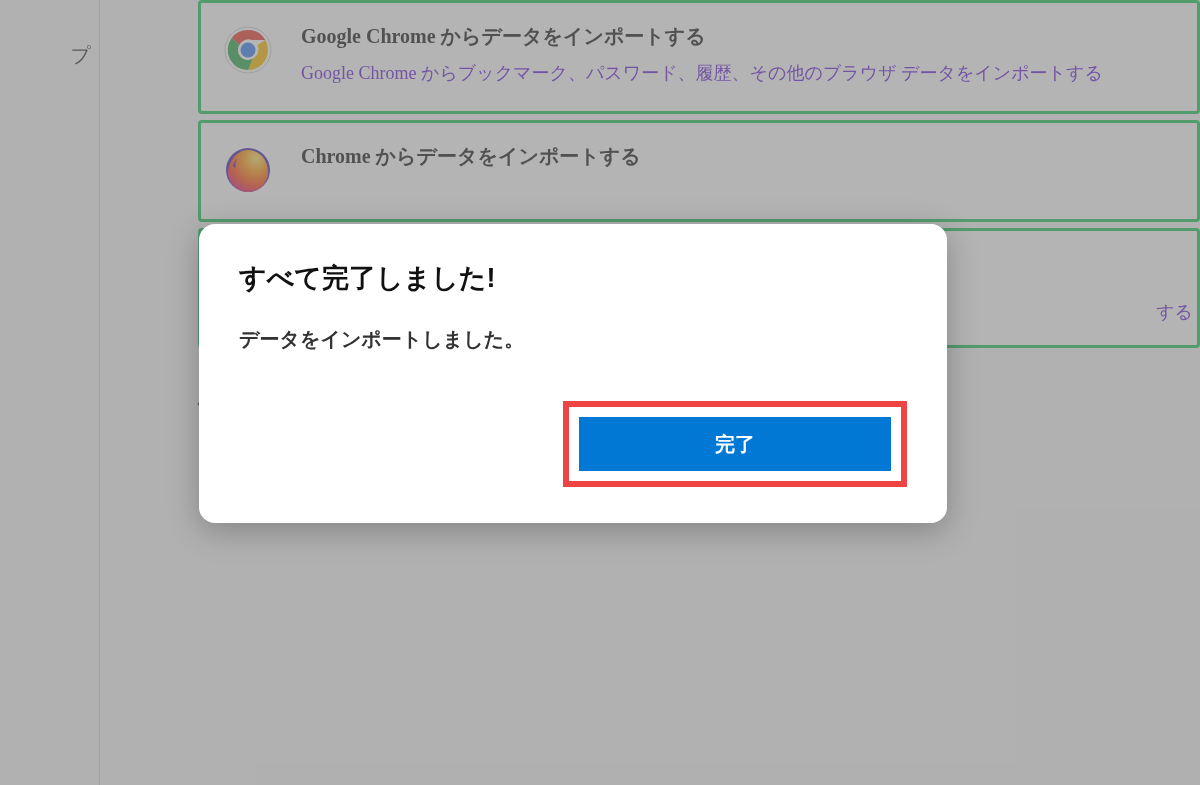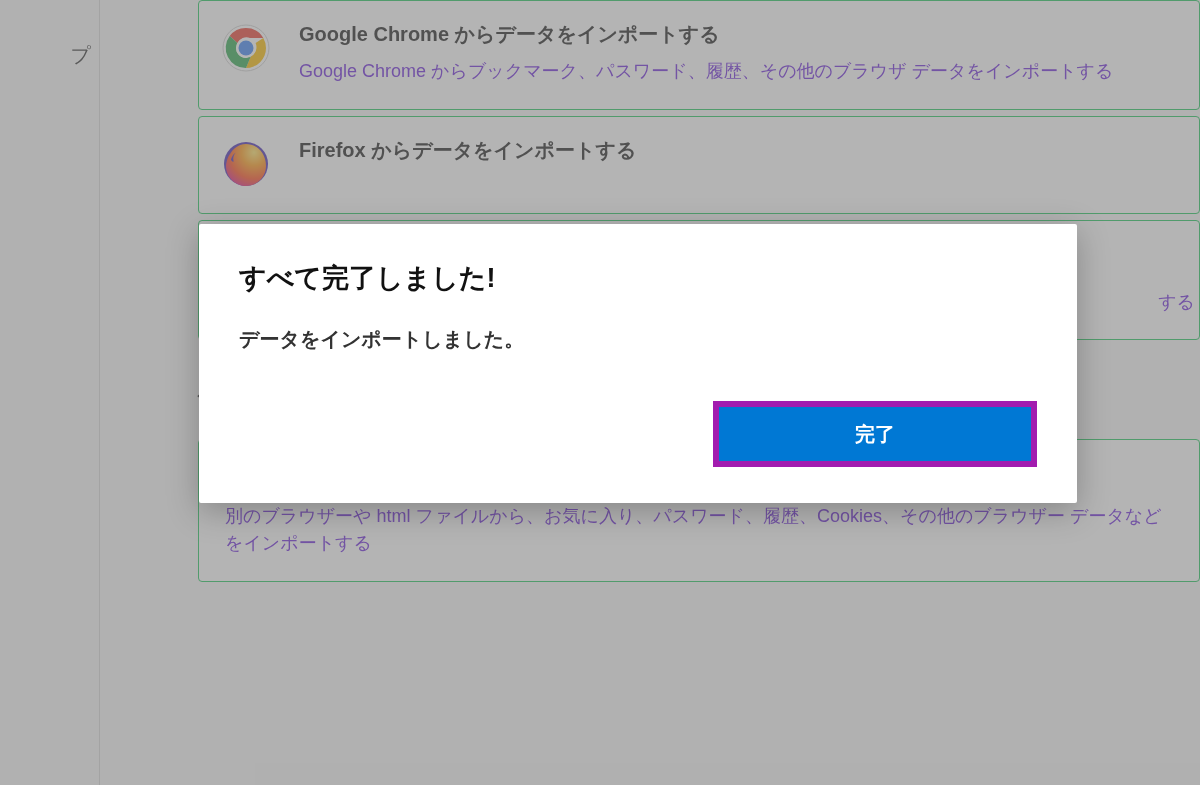--- a/index.html
+++ b/index.html
@@ -32,24 +32,25 @@
     top: 42px;
     right: 8px;
     font-size: 20px;
     color: #333;
   }
   .content-col {
     flex: 1;
     padding: 0 0 0 98px;
   }
   .card {
-    border: 1px solid #22c55e;
+    border: 3px solid #22c55e;
     border-radius: 4px;
     margin-bottom: 6px;
     background: #fdfdfd;
+    font-family: Liberation Serif, serif;
   }
   .card-row {
     display: flex;
     align-items: flex-start;
     padding: 20px 22px 24px 22px;
   }
   .card-icon {
     width: 50px;
     height: 50px;
     flex-shrink: 0;
@@ -87,45 +88,45 @@
   }
   .modal-overlay {
     position: absolute;
     inset: 0;
     background: rgba(120,120,120,0.55);
   }
   .modal {
     position: absolute;
     left: 199px;
     top: 224px;
-    width: 878px;
+    width: 748px;
     background: #ffffff;
-    border-radius: 2px;
+    border-radius: 16px;
     box-shadow: 0 8px 32px rgba(0,0,0,0.25);
     padding: 36px 40px 36px 40px;
   }
   .modal-title {
     font-size: 27px;
     font-weight: 700;
     color: #111;
     margin-bottom: 30px;
   }
   .modal-body {
     font-size: 20px;
     color: #333;
     margin-bottom: 48px;
     font-weight: bold;
   }
   .modal-footer {
     display: flex;
     justify-content: flex-end;
   }
   .done-btn-wrap {
-    border: 6px solid #a21caf;
-    padding: 0;
+    border: 6px solid #ef4444;
+    padding: 10px;
   }
   .done-btn {
     background: #0078d4;
     color: #ffffff;
     font-size: 20px;
     font-weight: 600;
     border: none;
     width: 312px;
     height: 54px;
     cursor: pointer;
@@ -177,37 +178,33 @@
               <radialGradient id="fxg" cx="70%" cy="20%" r="90%">
                 <stop offset="0%" stop-color="#ffe36b"></stop>
                 <stop offset="35%" stop-color="#ff9b1a"></stop>
                 <stop offset="70%" stop-color="#ff4f1f"></stop>
                 <stop offset="100%" stop-color="#d91e8b"></stop>
               </radialGradient>
             </defs>
           </svg>
         </div>
         <div class="card-texts">
-          <div class="card-title">Firefox からデータをインポートする</div>
+          <div class="card-title">Chrome からデータをインポートする</div>
         </div>
       </div>
     </div>
 
     <div class="card" style="height:120px;">
       <div class="card-row" style="justify-content:flex-end; padding-right:4px;">
         <span class="card-desc" style="margin-top:48px;">する</span>
       </div>
     </div>
 
     <h2 class="section-heading">他のブラウザーからインポートする</h2>
 
-    <div class="card card-simple">
-      <div class="card-title">ブラウザー データを今すぐインポート</div>
-      <div class="card-desc">別のブラウザーや html ファイルから、お気に入り、パスワード、履歴、Cookies、その他のブラウザー データなどをインポートする</div>
-    </div>
 
   </div>
 </div>
 
 <div class="modal-overlay"></div>
 
 <div class="modal">
   <div class="modal-title">すべて完了しました!</div>
   <div class="modal-body">データをインポートしました。</div>
   <div class="modal-footer">

